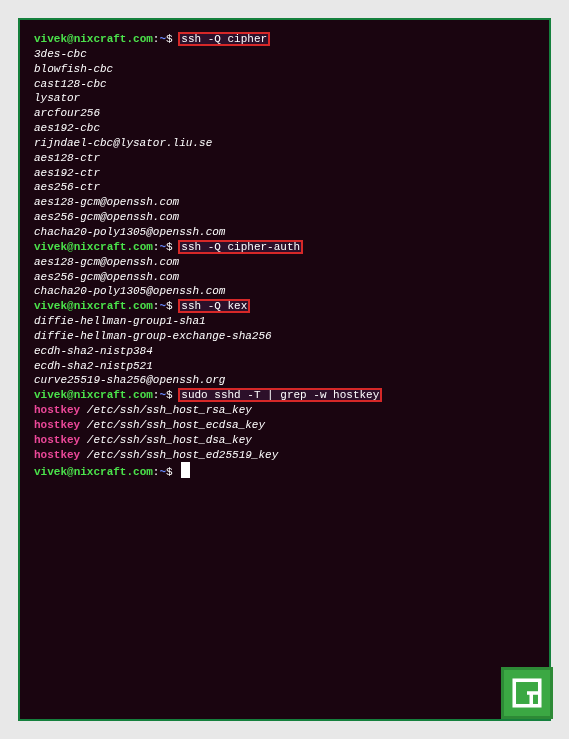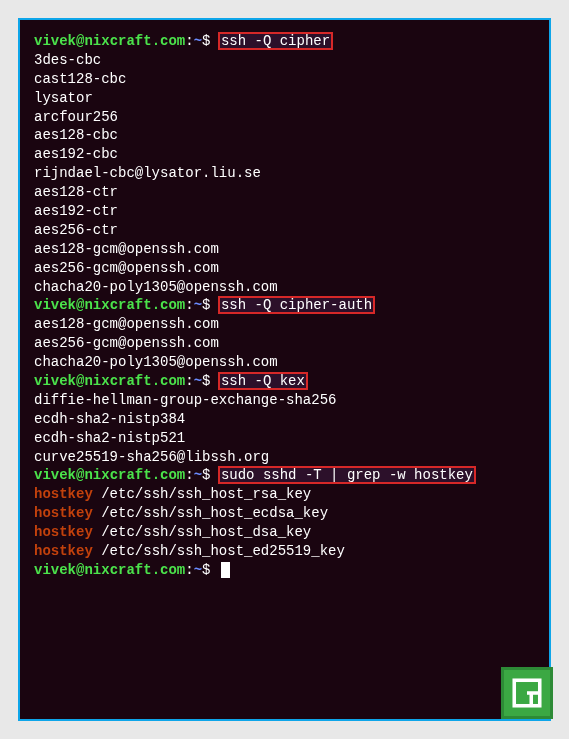--- a/index.html
+++ b/index.html
@@ -9,24 +9,24 @@
       background: #e8e8e8;
       padding: 18px;
       font-family: 'Courier New', monospace;
       position: relative;
     }
     .frame {
       width: 100%;
       height: 100%;
       background: #1a0510;
       padding: 12px 14px;
-      font-size: 14px;
+      font-size: 11px;
       line-height: 1.35;
       overflow: hidden;
-      border: 2px solid #0ea5e9;
+      border: 2px solid #15803d;
       position: relative;
     }
     .frame::before {
       content: '';
       position: absolute;
       inset: -5px;
       pointer-events: none;
       border: 6px solid transparent;
     }
     .line {
@@ -39,22 +39,22 @@
     .colon { color: #fff; }
     .path { color: #6a8bff; font-weight: bold; }
     .dollar { color: #fff; }
     .cmd { color: #fff; }
     .boxed {
       outline: 2px solid #d62828;
       outline-offset: -1px;
       padding: 0 2px;
       background: rgba(100,50,120,0.25);
     }
-    .output { color: #fff; }
-    .hostkey { color: #c2410c; font-weight: bold; }
+    .output { color: #fff; font-style: italic; }
+    .hostkey { color: #ec4899; font-weight: bold; }
     .cursor {
       display: inline-block;
       width: 9px;
       height: 16px;
       background: #fff;
       vertical-align: text-bottom;
       margin-left: 2px;
     }
     .badge {
       position: absolute;
@@ -73,24 +73,24 @@
 </head>
 <body>
 
 <div class="frame">
 
   <div class="line">
     <span class="user">vivek</span><span class="at">@</span><span class="host">nixcraft.com</span><span class="colon">:</span><span class="path">~</span><span class="dollar">$</span>
     <span class="cmd boxed">ssh -Q cipher</span>
   </div>
   <div class="line output">3des-cbc</div>
+  <div class="line output">blowfish-cbc</div>
   <div class="line output">cast128-cbc</div>
   <div class="line output">lysator</div>
   <div class="line output">arcfour256</div>
-  <div class="line output">aes128-cbc</div>
   <div class="line output">aes192-cbc</div>
   <div class="line output">rijndael-cbc@lysator.liu.se</div>
   <div class="line output">aes128-ctr</div>
   <div class="line output">aes192-ctr</div>
   <div class="line output">aes256-ctr</div>
   <div class="line output">aes128-gcm@openssh.com</div>
   <div class="line output">aes256-gcm@openssh.com</div>
   <div class="line output">chacha20-poly1305@openssh.com</div>
 
   <div class="line">
@@ -98,24 +98,25 @@
     <span class="cmd boxed">ssh -Q cipher-auth</span>
   </div>
   <div class="line output">aes128-gcm@openssh.com</div>
   <div class="line output">aes256-gcm@openssh.com</div>
   <div class="line output">chacha20-poly1305@openssh.com</div>
 
   <div class="line">
     <span class="user">vivek</span><span class="at">@</span><span class="host">nixcraft.com</span><span class="colon">:</span><span class="path">~</span><span class="dollar">$</span>
     <span class="cmd boxed">ssh -Q kex</span>
   </div>
+  <div class="line output">diffie-hellman-group1-sha1</div>
   <div class="line output">diffie-hellman-group-exchange-sha256</div>
   <div class="line output">ecdh-sha2-nistp384</div>
   <div class="line output">ecdh-sha2-nistp521</div>
-  <div class="line output">curve25519-sha256@libssh.org</div>
+  <div class="line output">curve25519-sha256@openssh.org</div>
 
   <div class="line">
     <span class="user">vivek</span><span class="at">@</span><span class="host">nixcraft.com</span><span class="colon">:</span><span class="path">~</span><span class="dollar">$</span>
     <span class="cmd boxed">sudo sshd -T | grep -w hostkey</span>
   </div>
   <div class="line"><span class="hostkey">hostkey</span> <span class="output">/etc/ssh/ssh_host_rsa_key</span></div>
   <div class="line"><span class="hostkey">hostkey</span> <span class="output">/etc/ssh/ssh_host_ecdsa_key</span></div>
   <div class="line"><span class="hostkey">hostkey</span> <span class="output">/etc/ssh/ssh_host_dsa_key</span></div>
   <div class="line"><span class="hostkey">hostkey</span> <span class="output">/etc/ssh/ssh_host_ed25519_key</span></div>
 

